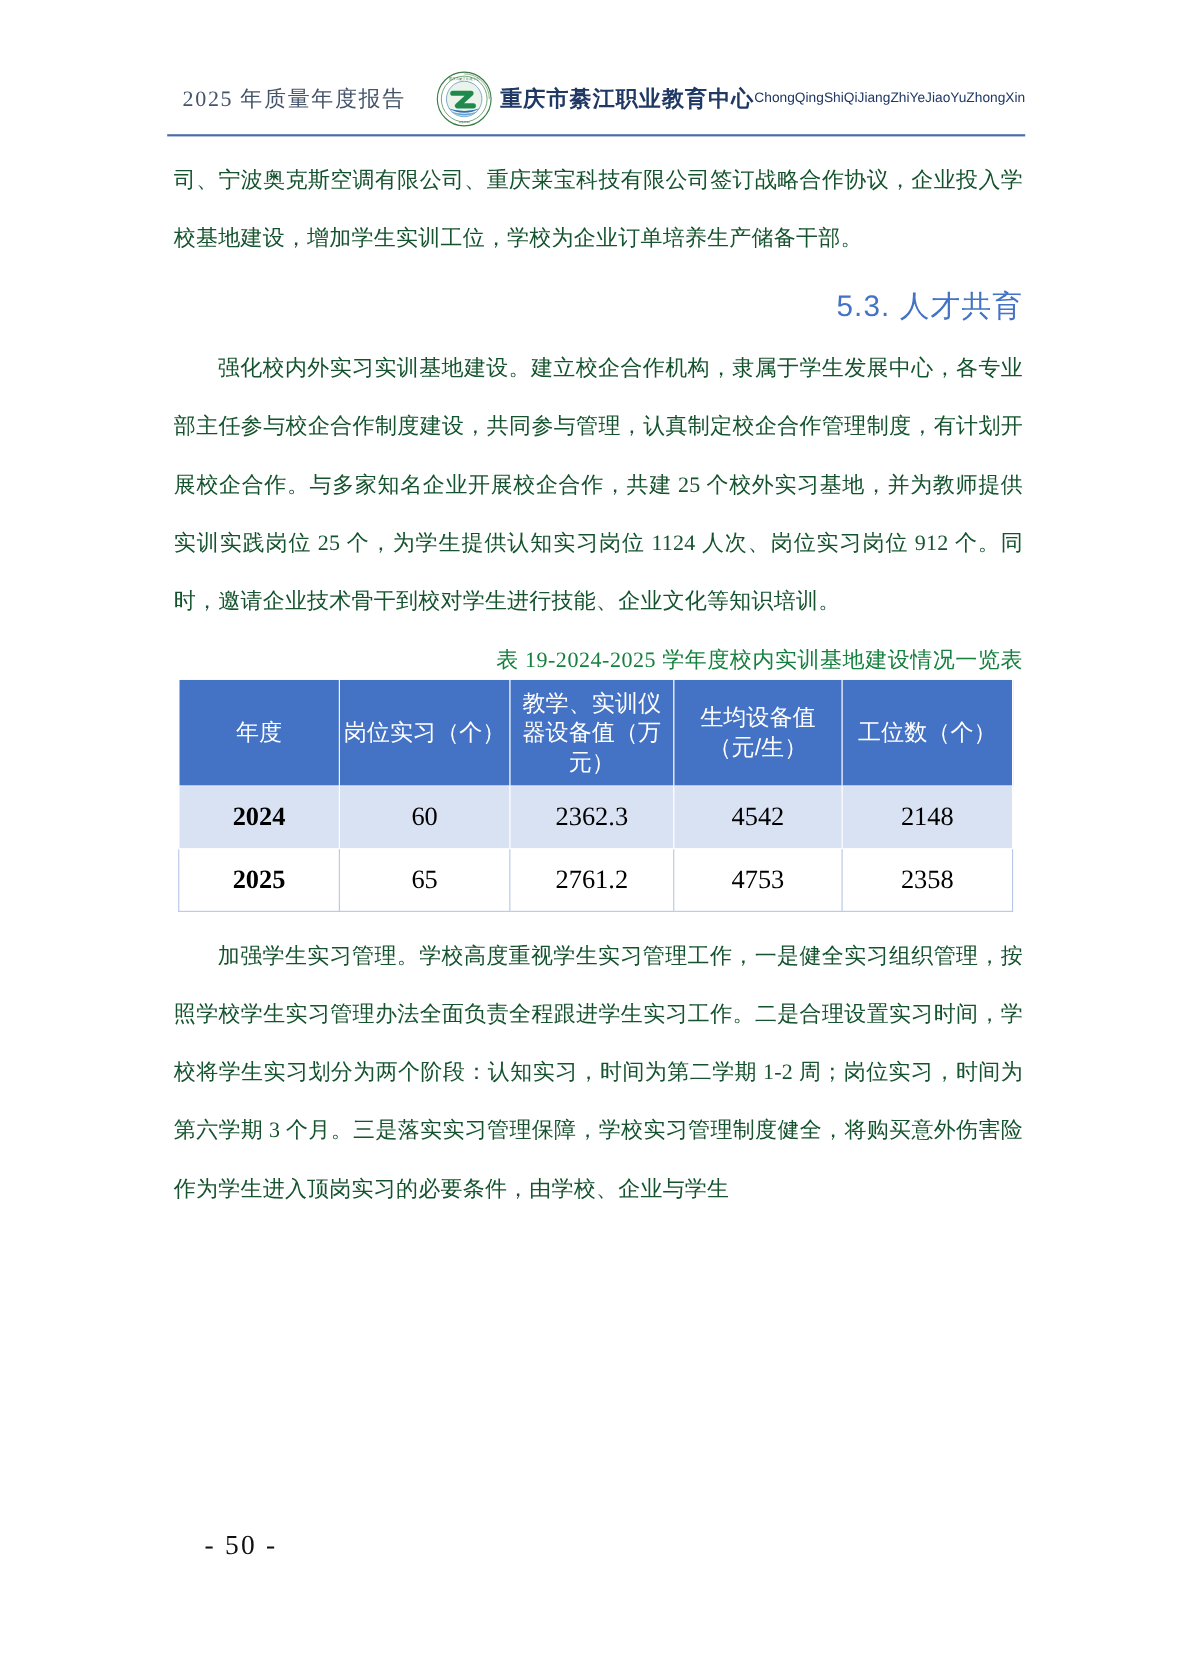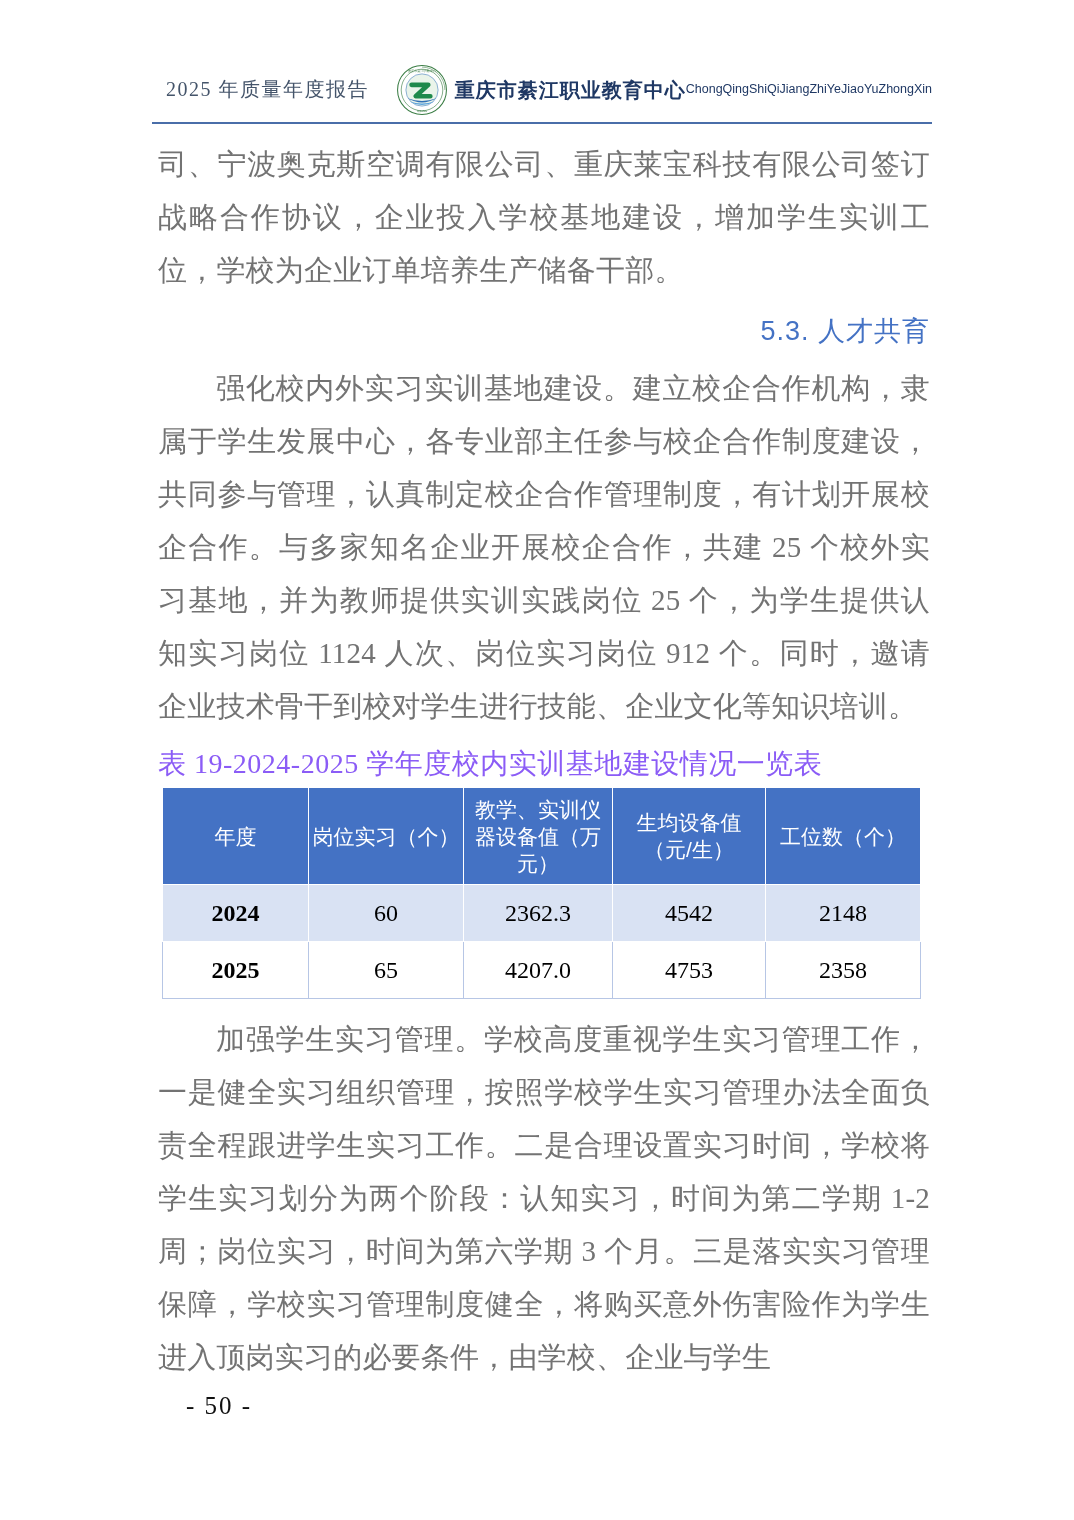--- a/index.html
+++ b/index.html
@@ -89,48 +89,48 @@
   
   .content {
     position: absolute;
     left: 158px;
     top: 138px;
     width: 772px;
   }
   p.body {
     margin: 0 0 0 0;
     font-family: "Liberation Serif", "DejaVu Serif", serif;
-    font-size: 29px;
+    font-size: 20px;
     line-height: 53px;
     text-align: justify;
     text-justify: inter-ideograph;
     letter-spacing: 0.2px;
-    color: #737373;
+    color: #14532d;
   }
   p.indent { text-indent: 2em; }
 
   h3.section-heading {
     margin: 8px 0 4px 0;
     padding-left: 2em;
     font-family: "Liberation Sans", "DejaVu Sans", sans-serif;
     font-weight: 400;
     font-size: 27px;
     line-height: 53px;
     color: #4472c4;
     letter-spacing: 1px;
     text-align: right;
   }
 
   
   .table-caption {
     margin: 12px 0 4px 0;
-    text-align: left;
-    font-family: "Liberation Serif", "DejaVu Serif", serif;
-    font-size: 28px;
-    color: #8b5cf6;
+    text-align: right;
+    font-family: "Liberation Serif", "DejaVu Serif", serif;
+    font-size: 20px;
+    color: #15803d;
     letter-spacing: 0.5px;
   }
   table.data-table {
     border-collapse: collapse;
     width: 758px;
     margin: 0 0 0 4px;
     table-layout: fixed;
   }
   table.data-table th,
   table.data-table td {
@@ -244,21 +244,21 @@
         <tr class="row-alt">
           <td class="year-cell">2024</td>
           <td>60</td>
           <td>2362.3</td>
           <td>4542</td>
           <td>2148</td>
         </tr>
         <tr class="row-plain">
           <td class="year-cell">2025</td>
           <td>65</td>
-          <td>4207.0</td>
+          <td>2761.2</td>
           <td>4753</td>
           <td>2358</td>
         </tr>
       </tbody>
     </table>
 
     <p class="body indent" style="margin-top:14px;">加强学生实习管理。学校高度重视学生实习管理工作，一是健全实习组织管理，按照学校学生实习管理办法全面负责全程跟进学生实习工作。二是合理设置实习时间，学校将学生实习划分为两个阶段：认知实习，时间为第二学期 1-2 周；岗位实习，时间为第六学期 3 个月。三是落实实习管理保障，学校实习管理制度健全，将购买意外伤害险作为学生进入顶岗实习的必要条件，由学校、企业与学生</p>
   </div>
 
   <div class="page-number">- 50 -</div>

